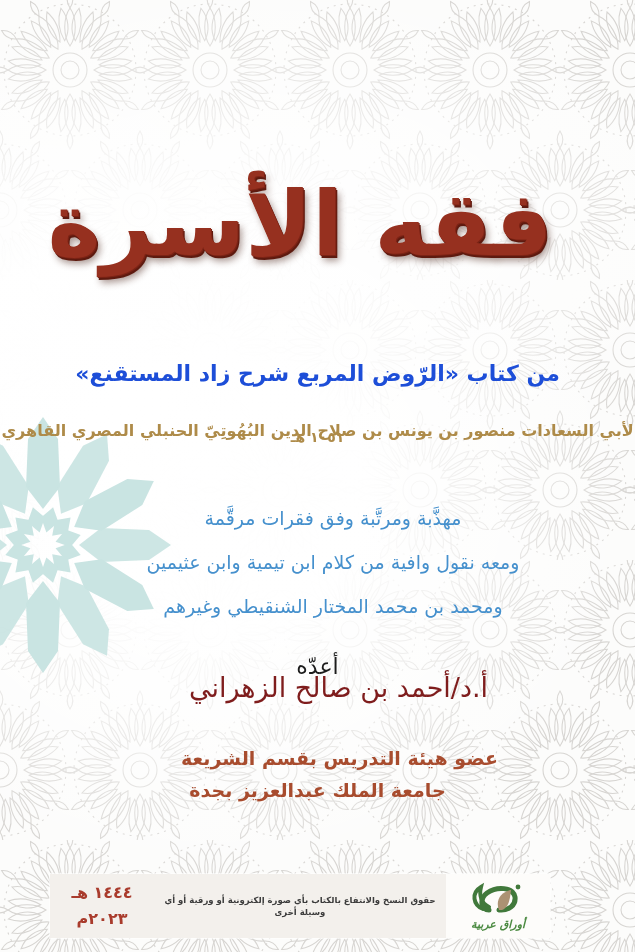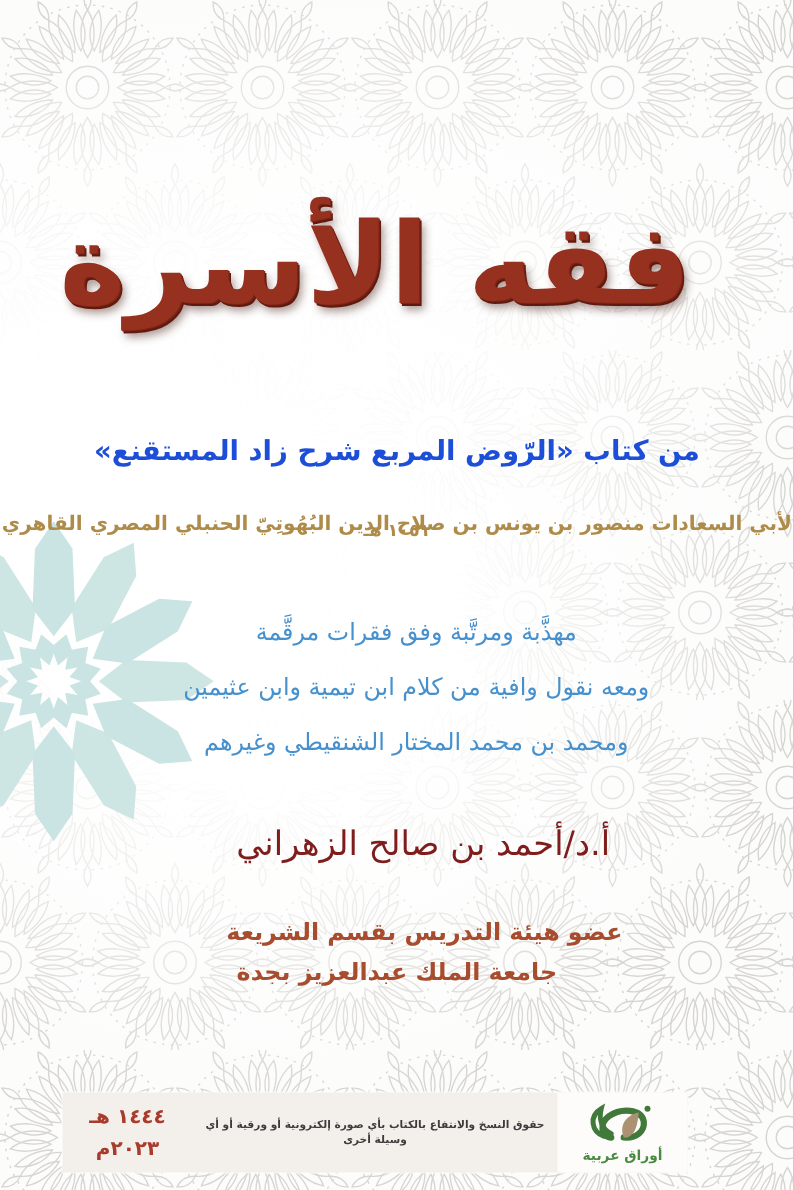--- a/index.html
+++ b/index.html
@@ -10,21 +10,21 @@
   }
   .bg-svg{position:absolute;inset:0;}
   .bg-fade{
     position:absolute;inset:0;pointer-events:none;
     background:
       radial-gradient(ellipse 430px 390px at 34% 52%, rgba(255,255,255,0.98) 35%, rgba(255,255,255,0) 100%),
       radial-gradient(ellipse 480px 260px at 42% 24%, rgba(255,255,255,0.88) 15%, rgba(255,255,255,0) 100%),
       radial-gradient(ellipse 260px 300px at 6% 38%, rgba(255,255,255,0.95) 30%, rgba(255,255,255,0) 100%);
   }
   .ornament{position:absolute;left:-117px;top:385px;}
-  .txt{position:absolute;left:0;right:0;text-align:center;direction:rtl;}
+  .txt{position:absolute;left:0;right:0;text-align:center;direction:rtl;margin-top:12px;}
   .title{
     top:160px;right:35px;
     font-size:90px;font-weight:bold;line-height:1.15;
     color:#96301f;
     text-shadow:1px 1px 0 #7c2315, 2px 3px 0 #5e1a0f, 4px 6px 7px rgba(70,30,20,.45);
   }
   .source-line{top:349px;font-size:22px;font-weight:bold;color:#1d4ed8;letter-spacing:-0.5px;}
   .orig-author{top:409px;right:0;font-size:16px;font-weight:bold;color:#ae8b49;}
   .death-year{top:417px;font-size:14px;font-weight:bold;color:#ae8b49;}
   .notes{top:484px;font-size:19px;font-weight:normal;color:#4590cd;line-height:44px;padding-left:31px;}
@@ -34,21 +34,21 @@
   .affil2{top:767px;font-size:19px;font-weight:bold;color:#a84c2e;}
   .footer-bar{
     position:absolute;left:50px;top:874px;width:500px;height:64px;
     background:#f3f0ec;direction:rtl;display:flex;align-items:stretch;
     box-shadow:0 0 0 1px rgba(255,255,255,.6);
   }
   .logo-box{
     width:104px;background:#fdfcfa;display:flex;flex-direction:column;
     align-items:center;justify-content:center;gap:1px;
   }
-  .logo-text{font-size:11px;font-weight:bold;color:#4b8a41;}
+  .logo-text{font-size:11px;font-weight:bold;color:#4b8a41;font-style:italic;}
   .footer-center{flex:1;display:flex;flex-direction:column;justify-content:center;text-align:center;padding:0 4px;}
   .publisher{font-size:15px;font-weight:bold;color:#121212;margin-bottom:3px;}
   .copyright{font-size:8.5px;font-weight:bold;color:#3c3c3c;line-height:1.45;}
   .dates-box{
     width:104px;display:flex;flex-direction:column;align-items:center;justify-content:center;
     color:#a93b2c;font-size:16px;font-weight:bold;line-height:1.6;direction:rtl;
   }
 </style>
 </head>
 <body>
@@ -130,20 +130,21 @@
   <div class="txt orig-author">لأبي السعادات منصور بن يونس بن صلاح الدين  البُهُوتِيّ الحنبلي المصري القاهري</div>
 
   <div class="txt death-year">١٠٥١ هـ</div>
 
   <div class="txt notes">
     <div>مهذَّبة ومرتَّبة وفق فقرات مرقَّمة</div>
     <div>ومعه نقول وافية من كلام ابن تيمية وابن عثيمين</div>
     <div>ومحمد بن محمد المختار الشنقيطي وغيرهم</div>
   </div>
 
+  <div class="txt prepared-label">أعدّه</div>
 
   <div class="txt preparer">أ.د/أحمد بن صالح الزهراني</div>
 
   <div class="txt affil1">عضو هيئة التدريس بقسم الشريعة</div>
   <div class="txt affil2">جامعة الملك عبدالعزيز بجدة</div>
 
   <div class="footer-bar">
 
     <div class="logo-box">
       <svg width="58" height="36" viewBox="0 0 58 36" xmlns="http://www.w3.org/2000/svg">

